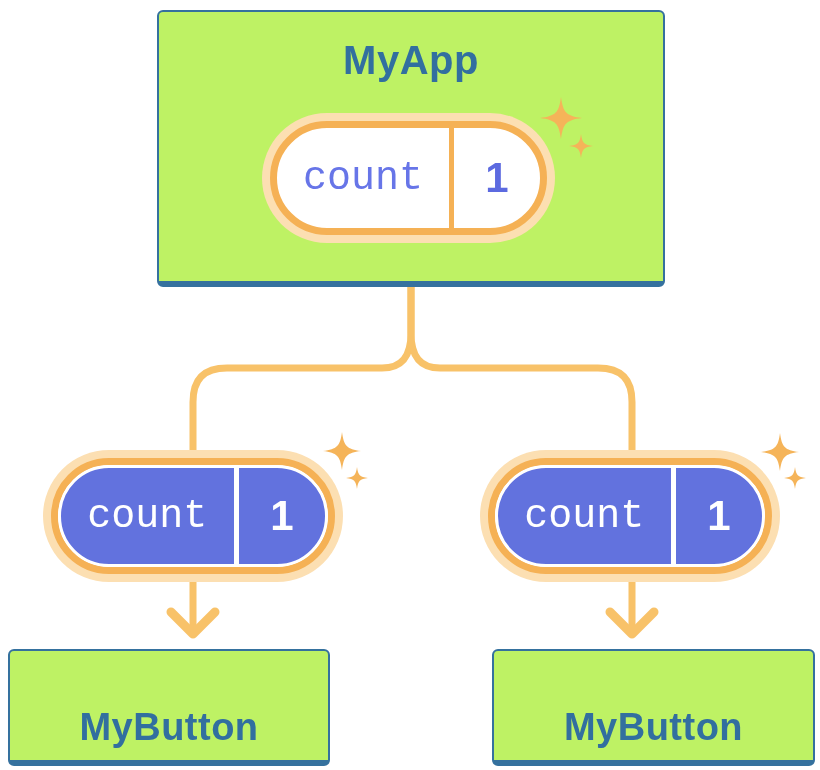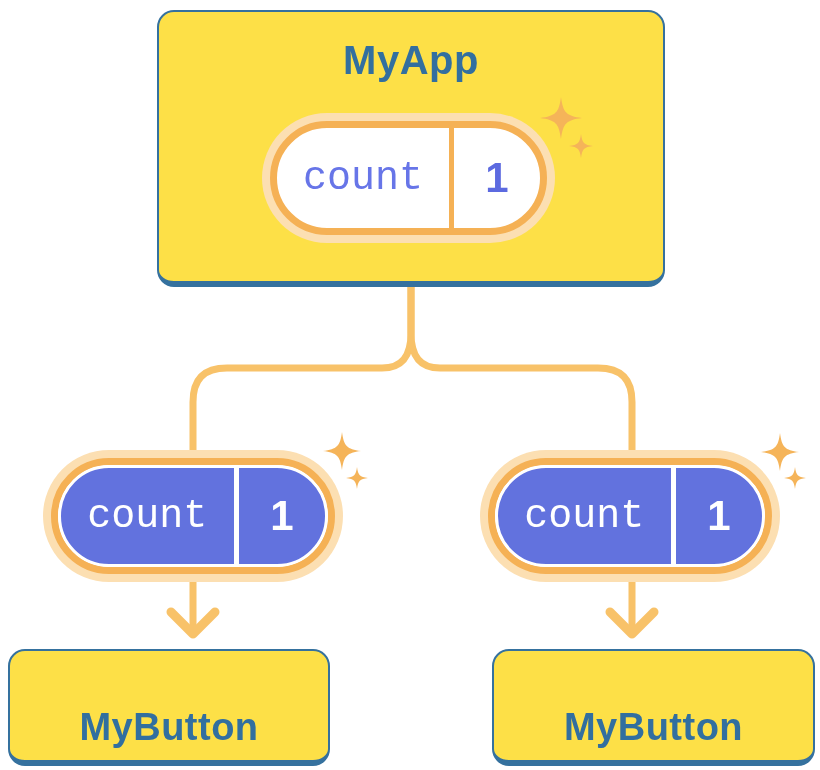--- a/index.html
+++ b/index.html
@@ -6,22 +6,22 @@
   .canvas{
     position:relative;width:820px;height:770px;background:#ffffff;overflow:hidden;
     font-family:"Liberation Sans", sans-serif;
   }
   svg.layer{position:absolute;left:0;top:0;width:820px;height:770px;}
   .lines-layer{z-index:1;}
   .sparkle-layer{z-index:3;pointer-events:none;}
 
   
   .comp-card{
-    position:absolute;z-index:2;box-sizing:border-box;background:#fde047;
-    border:2.5px solid #35719e;border-bottom-width:6px;border-radius:17px;
+    position:absolute;z-index:2;box-sizing:border-box;background:#bef264;
+    border:2.5px solid #35719e;border-bottom-width:6px;border-radius:6px;
   }
   .root-card{left:157px;top:10px;width:508px;height:277px;}
   .child-card{display:flex;align-items:center;justify-content:center;}
   .child-card-left{left:8px;top:649px;width:322px;height:117px;}
   .child-card-right{left:492px;top:649px;width:323px;height:117px;}
   .card-title{
     color:#326f9f;font-weight:600;font-size:40px;letter-spacing:0.5px;
     text-align:center;
     margin-top:44px;
   }

